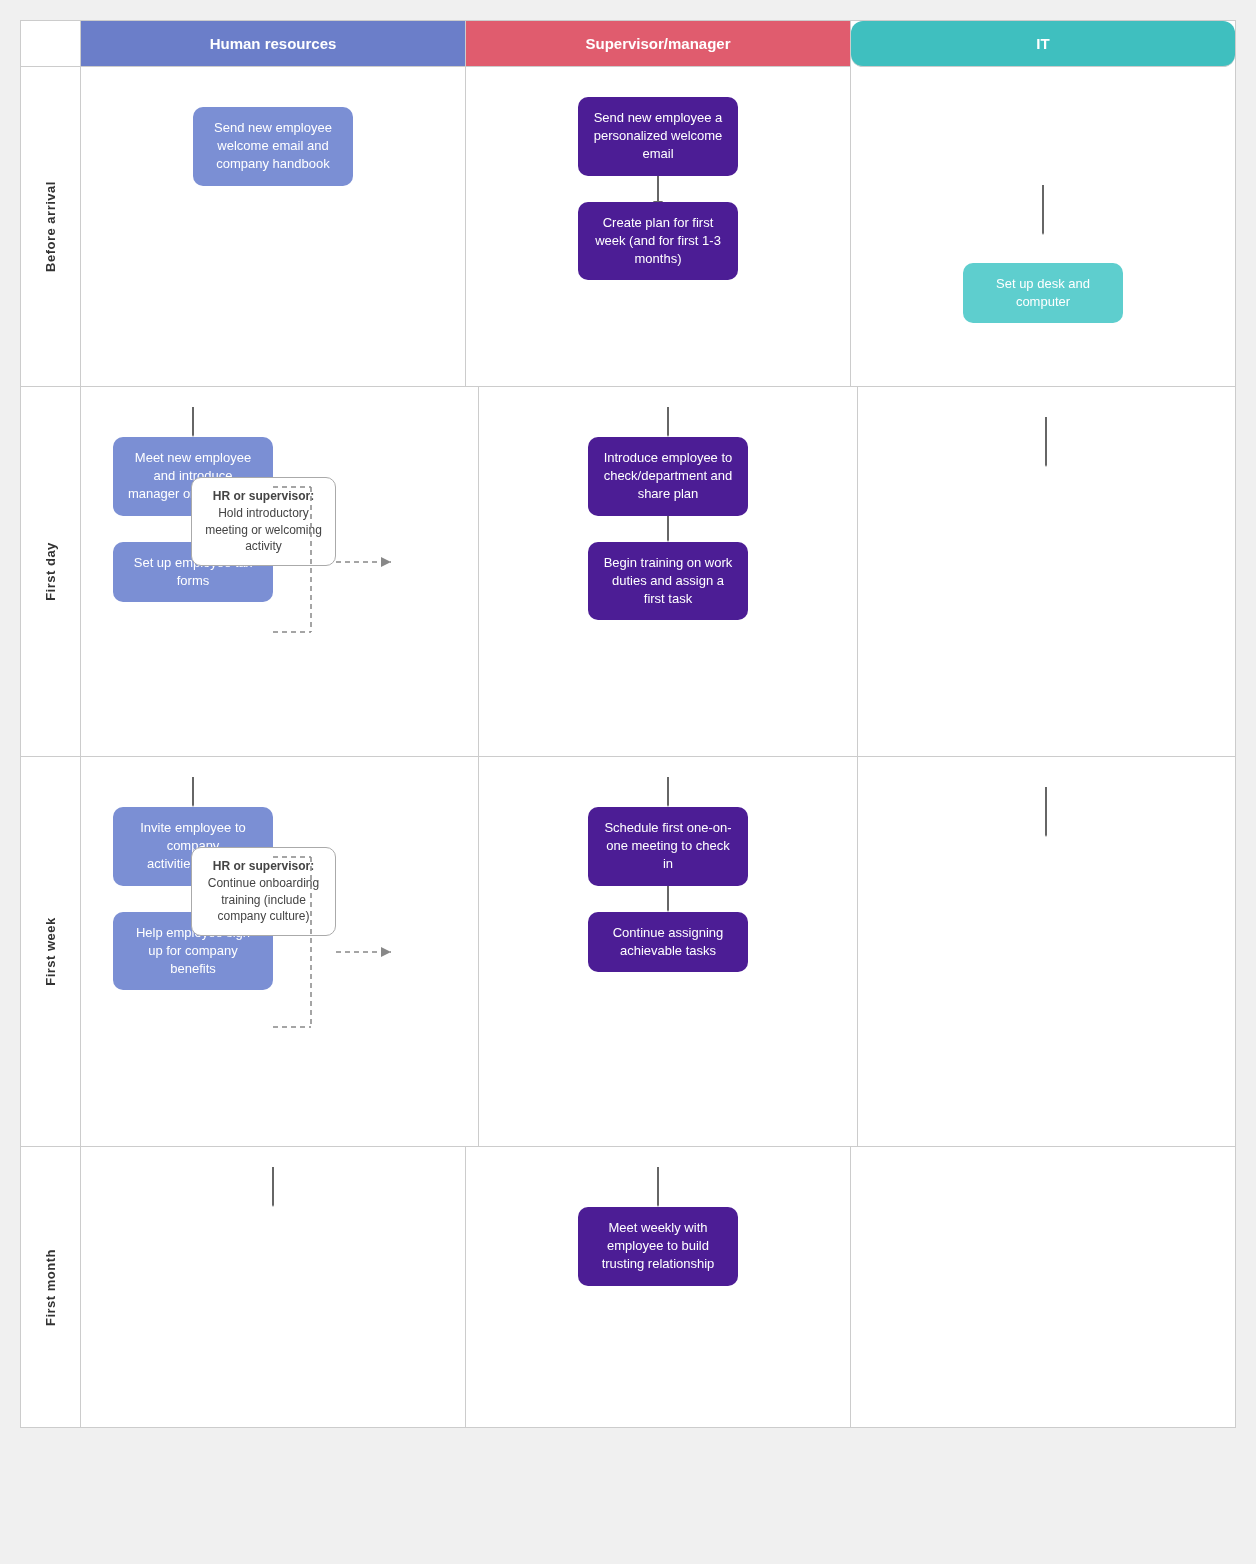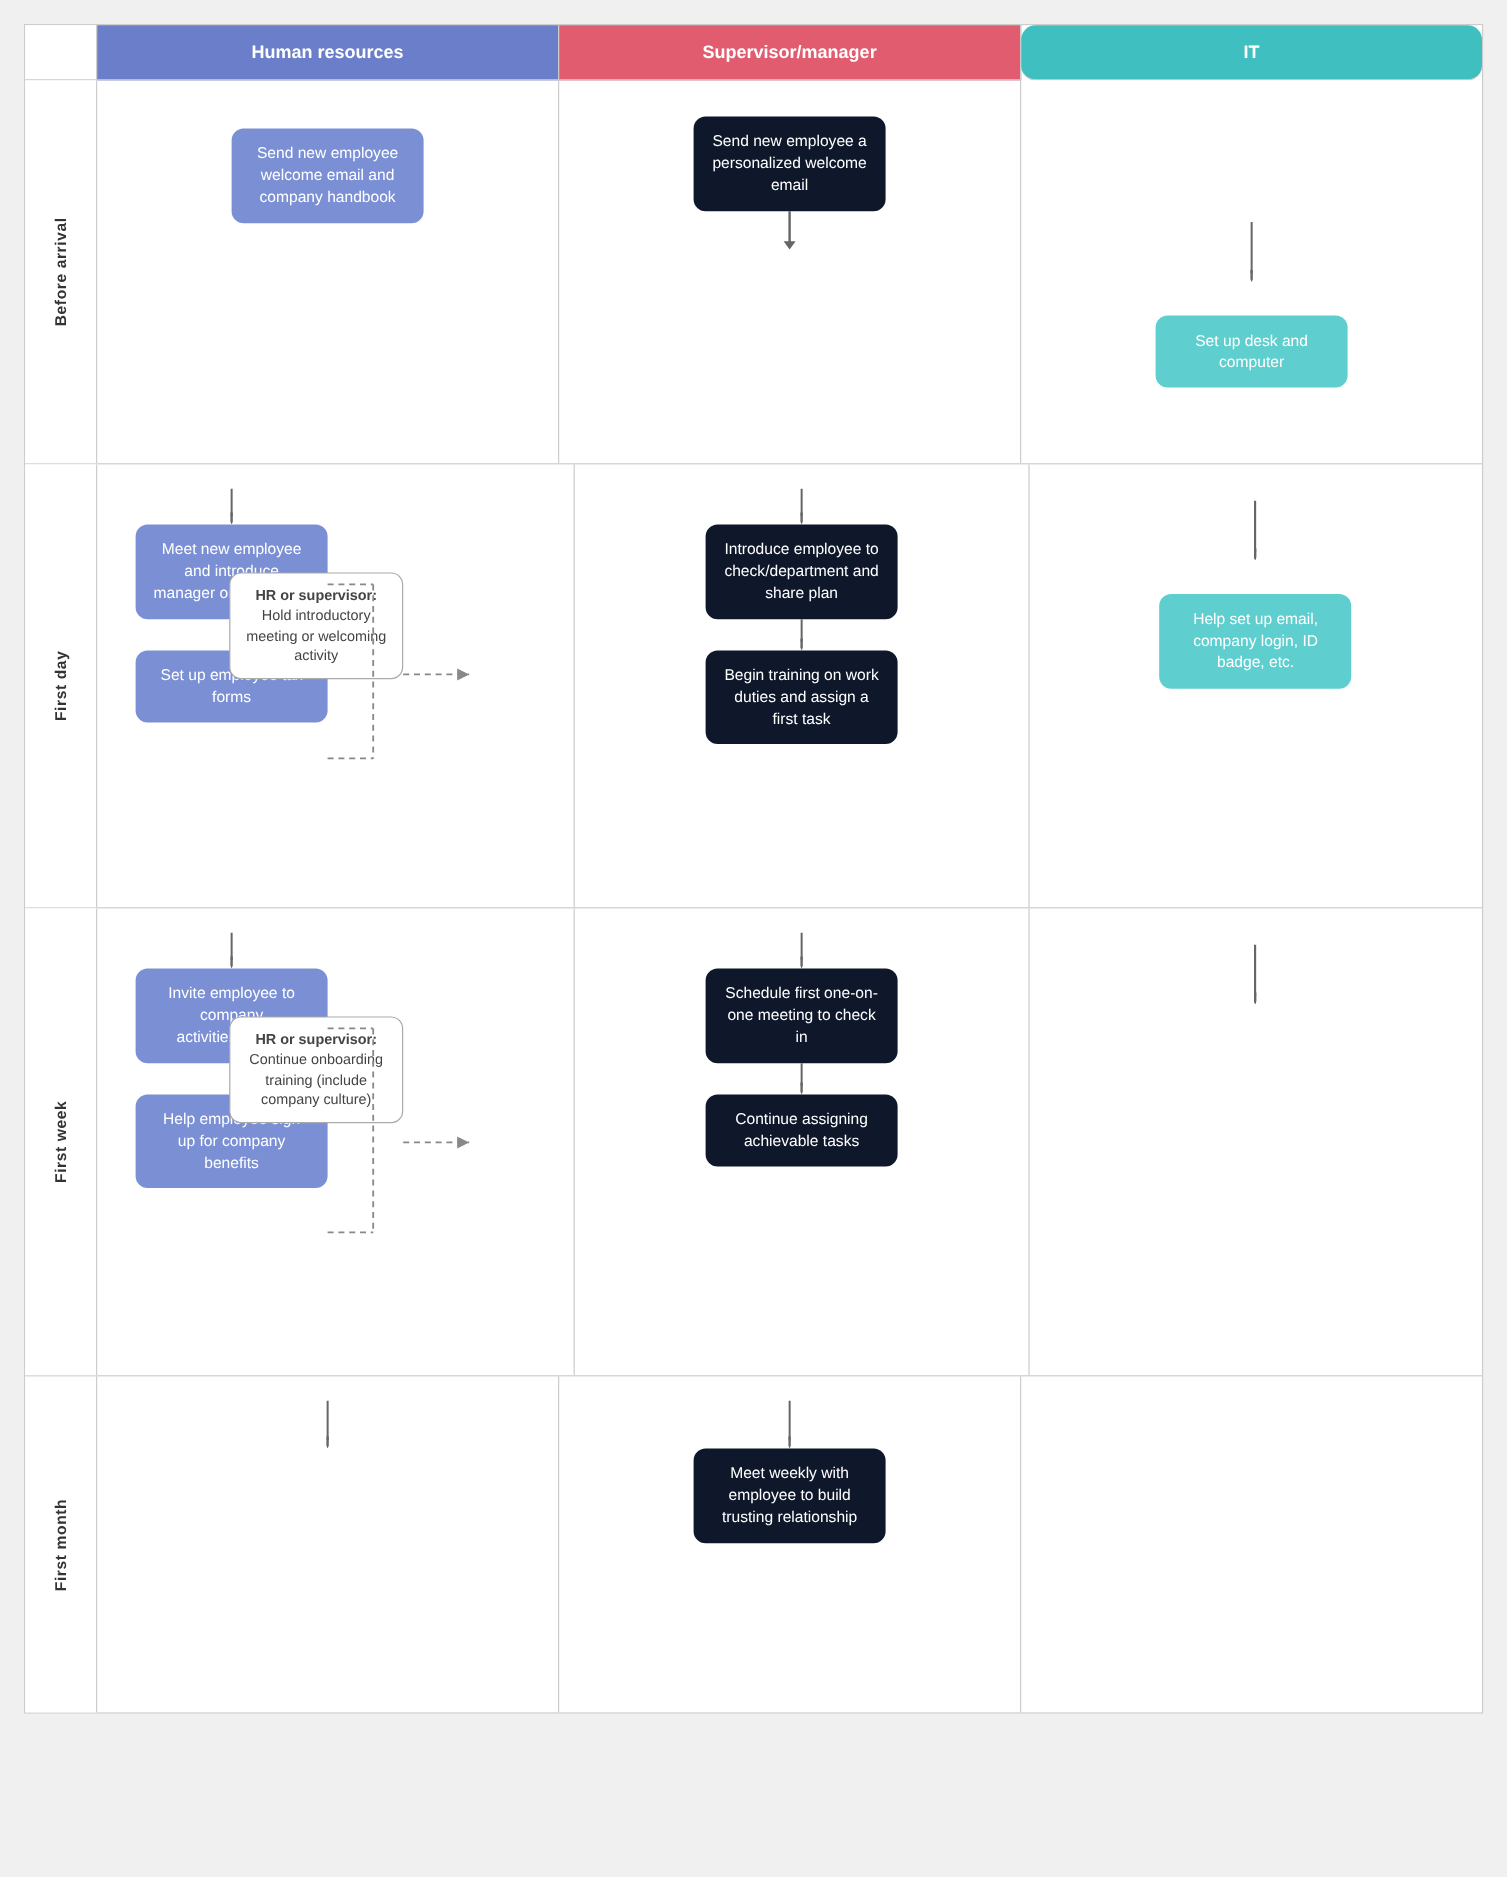--- a/index.html
+++ b/index.html
@@ -78,21 +78,21 @@
       border-radius: 10px;
       padding: 12px 14px;
       text-align: center;
       font-size: 13px;
       line-height: 1.4;
       color: white;
       width: 160px;
       position: relative;
     }
     .box-hr { background-color: #7b8fd4; }
-    .box-sm { background-color: #0f172a; text-align: center; }
+    .box-sm { background-color: #4c1d95; text-align: center; }
     .box-it { background-color: #5ecece; }
     .box-shared {
       background-color: white;
       border: 1.5px solid #aaa;
       color: #444;
       font-size: 12px;
       width: 145px;
     }
 
     
@@ -141,20 +141,21 @@
       <span class="row-label-text">Before arrival</span>
     </div>
 
     <div class="col-cell" style="align-items:center; padding-top:40px;">
       <div class="flow-box box-hr">Send new employee welcome email and company handbook</div>
     </div>
 
     <div class="col-cell sm-col" style="align-items:center; padding-top:30px;">
       <div class="flow-box box-sm">Send new employee a personalized welcome email</div>
       <div class="arrow-down" style="height:26px;"></div>
+      <div class="flow-box box-sm">Create plan for first week (and for first 1-3 months)</div>
     </div>
 
     <div class="col-cell it-col" style="align-items:center; padding-top:90px;">
 
       <div style="height:0px;"></div>
       <svg width="2" height="50" style="display:block; margin:0 auto;">
         <line x1="1" y1="0" x2="1" y2="43" stroke="#666" stroke-width="2"></line>
         <polygon points="1,50 -4,40 6,40" fill="#666"></polygon>
       </svg>
       <div class="flow-box box-it">Set up desk and computer</div>
@@ -212,21 +213,20 @@
         <polygon points="1,26 -4,16 6,16" fill="#666"></polygon>
       </svg>
       <div class="flow-box box-sm">Begin training on work duties and assign a first task</div>
     </div>
 
     <div class="col-cell it-col" style="align-items:center; padding-top:30px;">
       <svg width="2" height="50" style="display:block; margin:0 auto;">
         <line x1="1" y1="0" x2="1" y2="43" stroke="#666" stroke-width="2"></line>
         <polygon points="1,50 -4,40 6,40" fill="#666"></polygon>
       </svg>
-      <div class="flow-box box-it">Help set up email, company login, ID badge, etc.</div>
     </div>
   </div>
 
   <div class="body-row" style="min-height:390px; position:relative;">
     <div class="row-label-cell">
       <span class="row-label-text">First week</span>
     </div>
 
     <div class="col-cell" style="align-items:flex-start; padding-left:30px; padding-top:20px;">
       <div style="display:flex; flex-direction:column; align-items:center; width:160px; margin-left:2px;">

